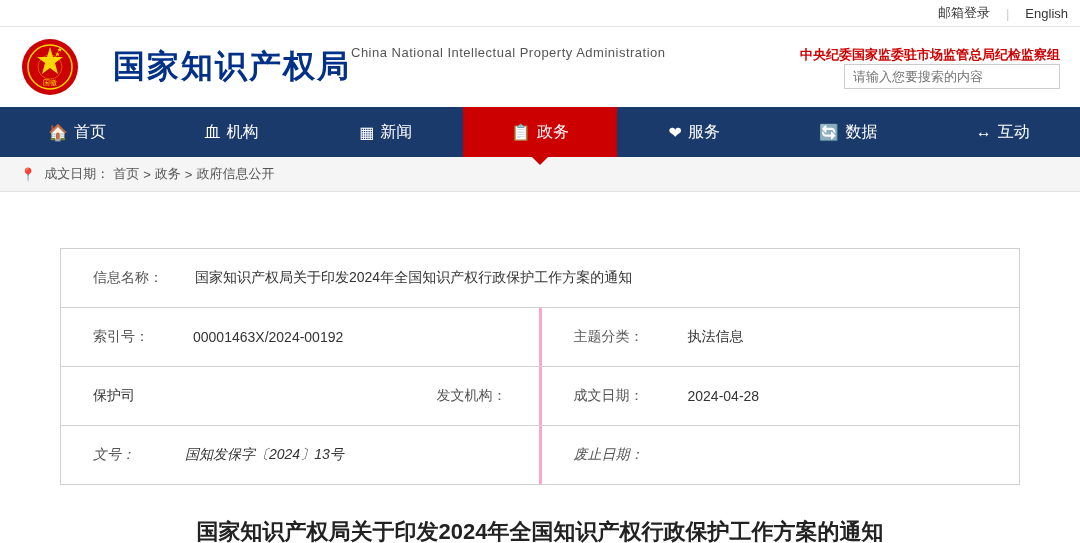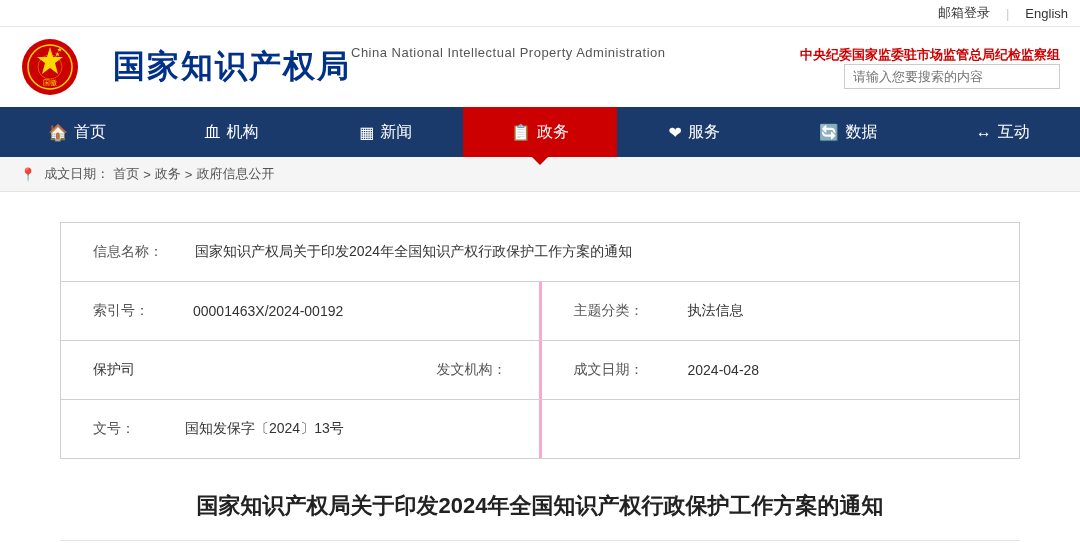--- a/index.html
+++ b/index.html
@@ -119,26 +119,27 @@
     .content {
       padding: 30px 60px;
       background: #fff;
     }
 
     
     .info-table {
       border: 1px solid #d0d0d0;
       margin-bottom: 30px;
       font-size: 14px;
+      margin-top: 26px;
     }
     .info-row {
       display: flex;
       border-bottom: 1px solid #d0d0d0;
     }
-    .info-row:last-child { border-bottom: none; }
+    .info-row:last-child { border-bottom: none; font-style: italic; }
     .info-cell {
       padding: 10px 16px;
       display: flex;
       align-items: center;
       gap: 6px;
     }
     .info-cell.label { color: #555; min-width: 80px; }
     .info-cell.value { color: #333; flex: 1; }
     .info-title-row {
       display: flex;
@@ -287,20 +288,21 @@
         <span class="info-cell value">2024-04-28</span>
       </div>
     </div>
 
     <div class="info-row">
       <div class="info-half">
         <span class="info-cell label">文号：</span>
         <span class="info-cell value">国知发保字〔2024〕13号</span>
       </div>
       <div class="info-half">
+        <span class="info-cell label">废止日期：</span>
         <span class="info-cell value"></span>
       </div>
     </div>
   </div>
 
   <div class="article-title">国家知识产权局关于印发2024年全国知识产权行政保护工作方案的通知</div>
 
   <div class="article-meta">
 
     <span class="meta-spacer"></span>

